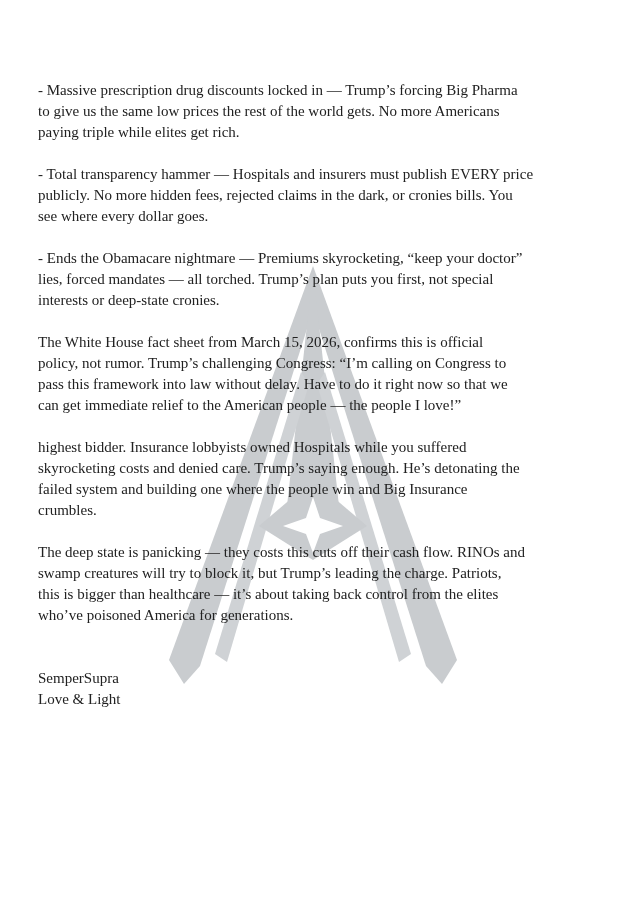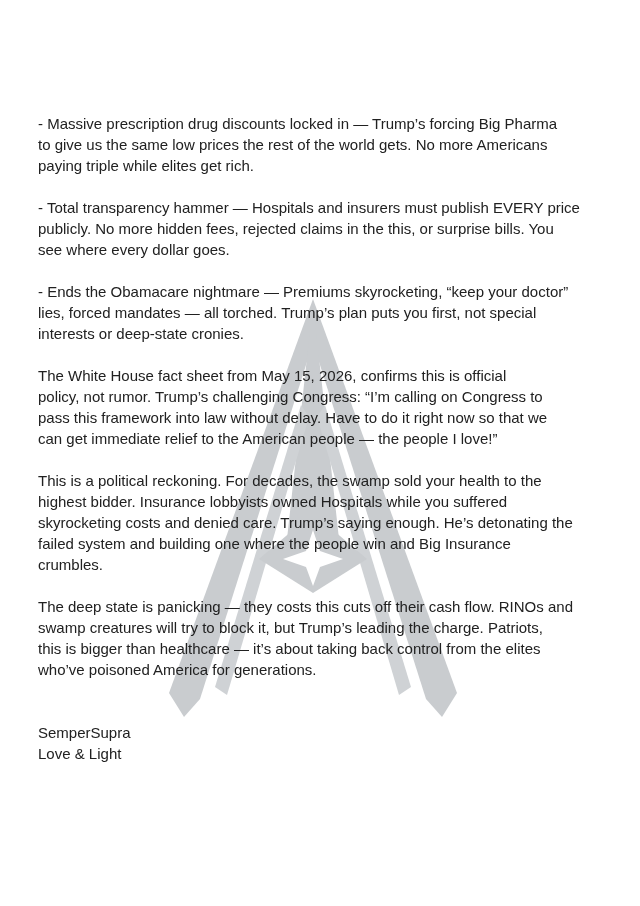--- a/index.html
+++ b/index.html
@@ -2,23 +2,22 @@
 <html><head>
 <meta charset="utf-8">
 <style>
   html,body{margin:0;padding:0;background:#ffffff;}
   .page{
     position:relative;
     width:640px;
     height:735px;
     background:#ffffff;
     overflow:hidden;
-    font-family:Liberation Sans, sans-serif;
+    font-family:Liberation Serif, serif;
     color:#212121;
-    margin-top:33px;
   }
   .watermark{
     position:absolute;
     left:163px;
     top:264px;
     width:300px;
     height:432px;
     z-index:0;
     pointer-events:none;
   }
@@ -71,42 +70,41 @@
     <p>
       </p>
       <div class="ln">- Massive prescription drug discounts locked in — Trump’s forcing Big Pharma</div>
       <div class="ln">to give us the same low prices the rest of the world gets. No more Americans</div>
       <div class="ln">paying triple while elites get rich.</div>
     <p></p>
 
     <p>
       </p>
       <div class="ln">- Total transparency hammer — Hospitals and insurers must publish EVERY price</div>
-      <div class="ln">publicly. No more hidden fees, rejected claims in the this, or surprise bills. You</div>
+      <div class="ln">publicly. No more hidden fees, rejected claims in the dark, or cronies bills. You</div>
       <div class="ln">see where every dollar goes.</div>
     <p></p>
 
     <p>
       </p>
       <div class="ln">- Ends the Obamacare nightmare — Premiums skyrocketing, “keep your doctor”</div>
       <div class="ln">lies, forced mandates — all torched. Trump’s plan puts you first, not special</div>
       <div class="ln">interests or deep-state cronies.</div>
     <p></p>
 
     <p>
       </p>
-      <div class="ln">The White House fact sheet from May 15, 2026, confirms this is official</div>
+      <div class="ln">The White House fact sheet from March 15, 2026, confirms this is official</div>
       <div class="ln">policy, not rumor. Trump’s challenging Congress: “I’m calling on Congress to</div>
       <div class="ln">pass this framework into law without delay. Have to do it right now so that we</div>
       <div class="ln">can get immediate relief to the American people — the people I love!”</div>
     <p></p>
 
     <p>
       </p>
-      <div class="ln">This is a political reckoning. For decades, the swamp sold your health to the</div>
       <div class="ln">highest bidder. Insurance lobbyists owned Hospitals while you suffered</div>
       <div class="ln">skyrocketing costs and denied care. Trump’s saying enough. He’s detonating the</div>
       <div class="ln">failed system and building one where the people win and Big Insurance</div>
       <div class="ln">crumbles.</div>
     <p></p>
 
     <p>
       </p>
       <div class="ln">The deep state is panicking — they costs this cuts off their cash flow. RINOs and</div>
       <div class="ln">swamp creatures will try to block it, but Trump’s leading the charge. Patriots,</div>

